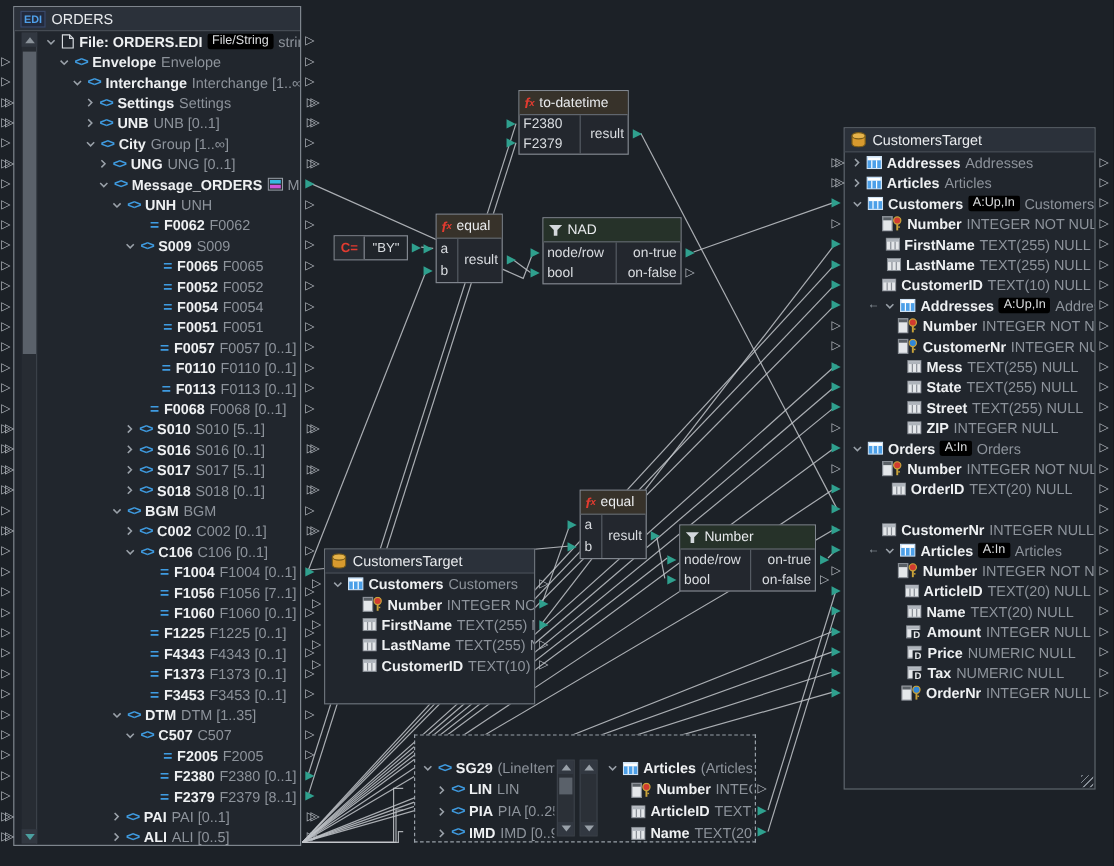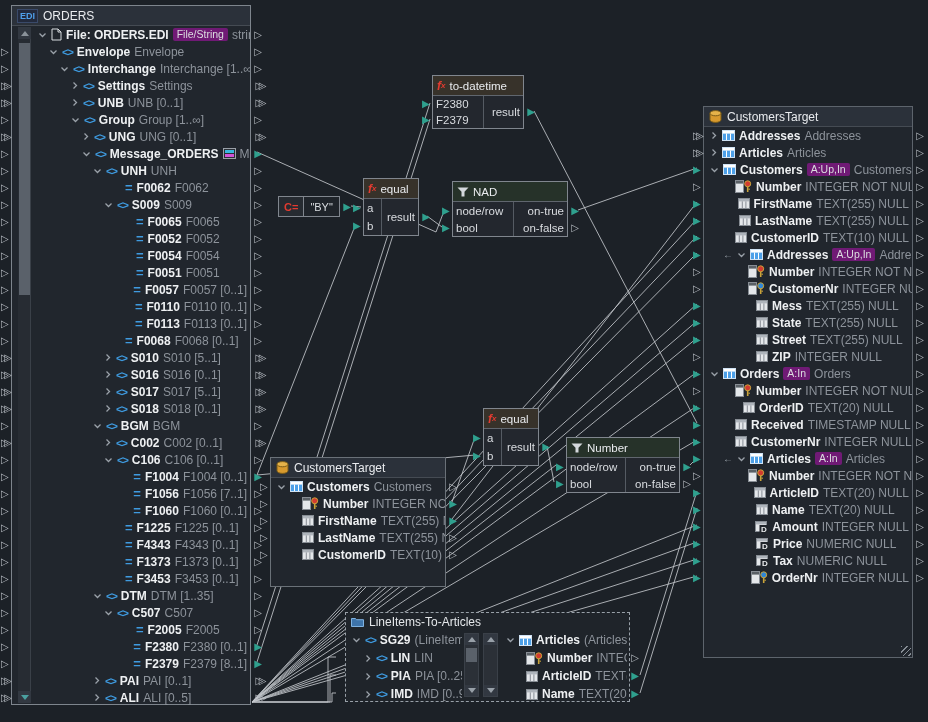--- a/index.html
+++ b/index.html
@@ -12,21 +12,21 @@
   .panel { position:absolute; background:#21262d; border:1px solid #7e858d; z-index:2; }
   .ttl { height:20px; background:#2b313a; border-bottom:1px solid #454b53; display:flex; align-items:center;
          padding:0 5px; gap:5px; color:#e9ebee; font-size:12px; white-space:nowrap; overflow:hidden; }
   .ttl .t { font-weight:normal; }
   .rows { position:absolute; left:0; right:0; }
 
   .trow { position:relative; display:flex; align-items:center; }
   .tx { display:flex; align-items:center; overflow:hidden; width:100%; white-space:nowrap; gap:4px; padding-right:3px; }
   .nm { font-weight:bold; color:#eef0f2; font-size:12px; }
   .an { color:#8d939b; font-size:12px; }
-  .chip { background:#701a75; color:#dcdee0; font-size:10.5px; padding:0 4px; border-radius:2px; line-height:13px; }
+  .chip { background:#000000; color:#dcdee0; font-size:10.5px; padding:0 4px; border-radius:2px; line-height:13px; }
   .rel { color:#99a1a9; font-size:10px; }
   .exp-sp { display:inline-block; width:8px; }
   .ic { display:inline-flex; align-items:center; }
   .ic-el { color:#3f9be0; font-weight:bold; font-size:11px; letter-spacing:-1px; }
   .ic-eq { color:#3f9be0; font-weight:900; font-size:13px; line-height:10px; }
   .ic-fx { color:#e23b30; font-weight:bold; font-style:italic; font-size:12px; }
   .ic-fx sub { font-size:8px; }
 
   
   .port { position:absolute; top:50%; transform:translateY(-50%); height:12px; line-height:12px;
@@ -236,21 +236,21 @@
         </div>
         <div class="trow" style="height:17px">
           <span class="port pl p-g"></span>
           <div class="tx" style="padding-left:59px">
             <span class="ic">
               <svg width="9" height="8">
                 <path d="M1.5 2.5 L4.5 5.5 L7.5 2.5" fill="none" stroke="#9aa1a9" stroke-width="1.3"></path>
               </svg>
             </span>
             <span class="ic ic-el">&lt;&gt;</span>
-            <span class="nm">Group</span>
+            <span class="nm">City</span>
             <span class="an">Group [1..∞]</span>
           </div>
           <span class="port pr p-g"></span>
         </div>
         <div class="trow" style="height:17px">
           <span class="port pl p-d"></span>
           <div class="tx" style="padding-left:70px">
             <span class="ic">
               <svg width="8" height="9">
                 <path d="M2.5 1.5 L5.5 4.5 L2.5 7.5" fill="none" stroke="#9aa1a9" stroke-width="1.3"></path>
@@ -899,28 +899,20 @@
             </span>
             <span class="nm">CustomerID</span>
             <span class="an">TEXT(10) NULL</span>
           </div>
           <span class="port pr p-g"></span>
         </div>
       </div>
   </div>
 
   <div id="li-box">
-    <div id="li-title">
-      <span class="ic">
-          <svg width="13" height="10">
-            <path d="M0.5 1.5 h4 l1 1.2 h7 v6.8 h-12 z" fill="#3e74aa" stroke="#7fb2e0"></path>
-          </svg>
-        </span>
-      <span>LineItems-To-Articles</span>
-    </div>
     <div id="li-left">
         <div class="trow" style="height:18px">
           <div class="tx" style="padding-left:4px">
             <span class="ic">
               <svg width="9" height="8">
                 <path d="M1.5 2.5 L4.5 5.5 L7.5 2.5" fill="none" stroke="#9aa1a9" stroke-width="1.3"></path>
               </svg>
             </span>
             <span class="ic ic-el">&lt;&gt;</span>
             <span class="nm">SG29</span>
@@ -1360,32 +1352,20 @@
                 <path d="M4.3 3.4 V10 M7.9 3.4 V10" stroke="#878d94"></path>
               </svg>
             </span>
             <span class="nm">OrderID</span>
             <span class="an">TEXT(20) NULL</span>
           </div>
           <span class="port pr p-g"></span>
         </div>
         <div class="trow" style="height:17px">
           <span class="port pl p-t"></span>
-          <div class="tx" style="padding-left:27px">
-            <span class="exp-sp"></span>
-            <span class="ic">
-              <svg width="12" height="11">
-                <rect x="0.5" y="0.5" width="11" height="10" fill="#e4e7ea" stroke="#878d94"></rect>
-                <rect x="1" y="1" width="10" height="2.4" fill="#aeb4bb"></rect>
-                <path d="M4.3 3.4 V10 M7.9 3.4 V10" stroke="#878d94"></path>
-              </svg>
-            </span>
-            <span class="nm">Received</span>
-            <span class="an">TIMESTAMP NULL</span>
-          </div>
           <span class="port pr p-g"></span>
         </div>
         <div class="trow" style="height:17px">
           <span class="port pl p-t"></span>
           <div class="tx" style="padding-left:27px">
             <span class="exp-sp"></span>
             <span class="ic">
               <svg width="12" height="11">
                 <rect x="0.5" y="0.5" width="11" height="10" fill="#e4e7ea" stroke="#878d94"></rect>
                 <rect x="1" y="1" width="10" height="2.4" fill="#aeb4bb"></rect>

